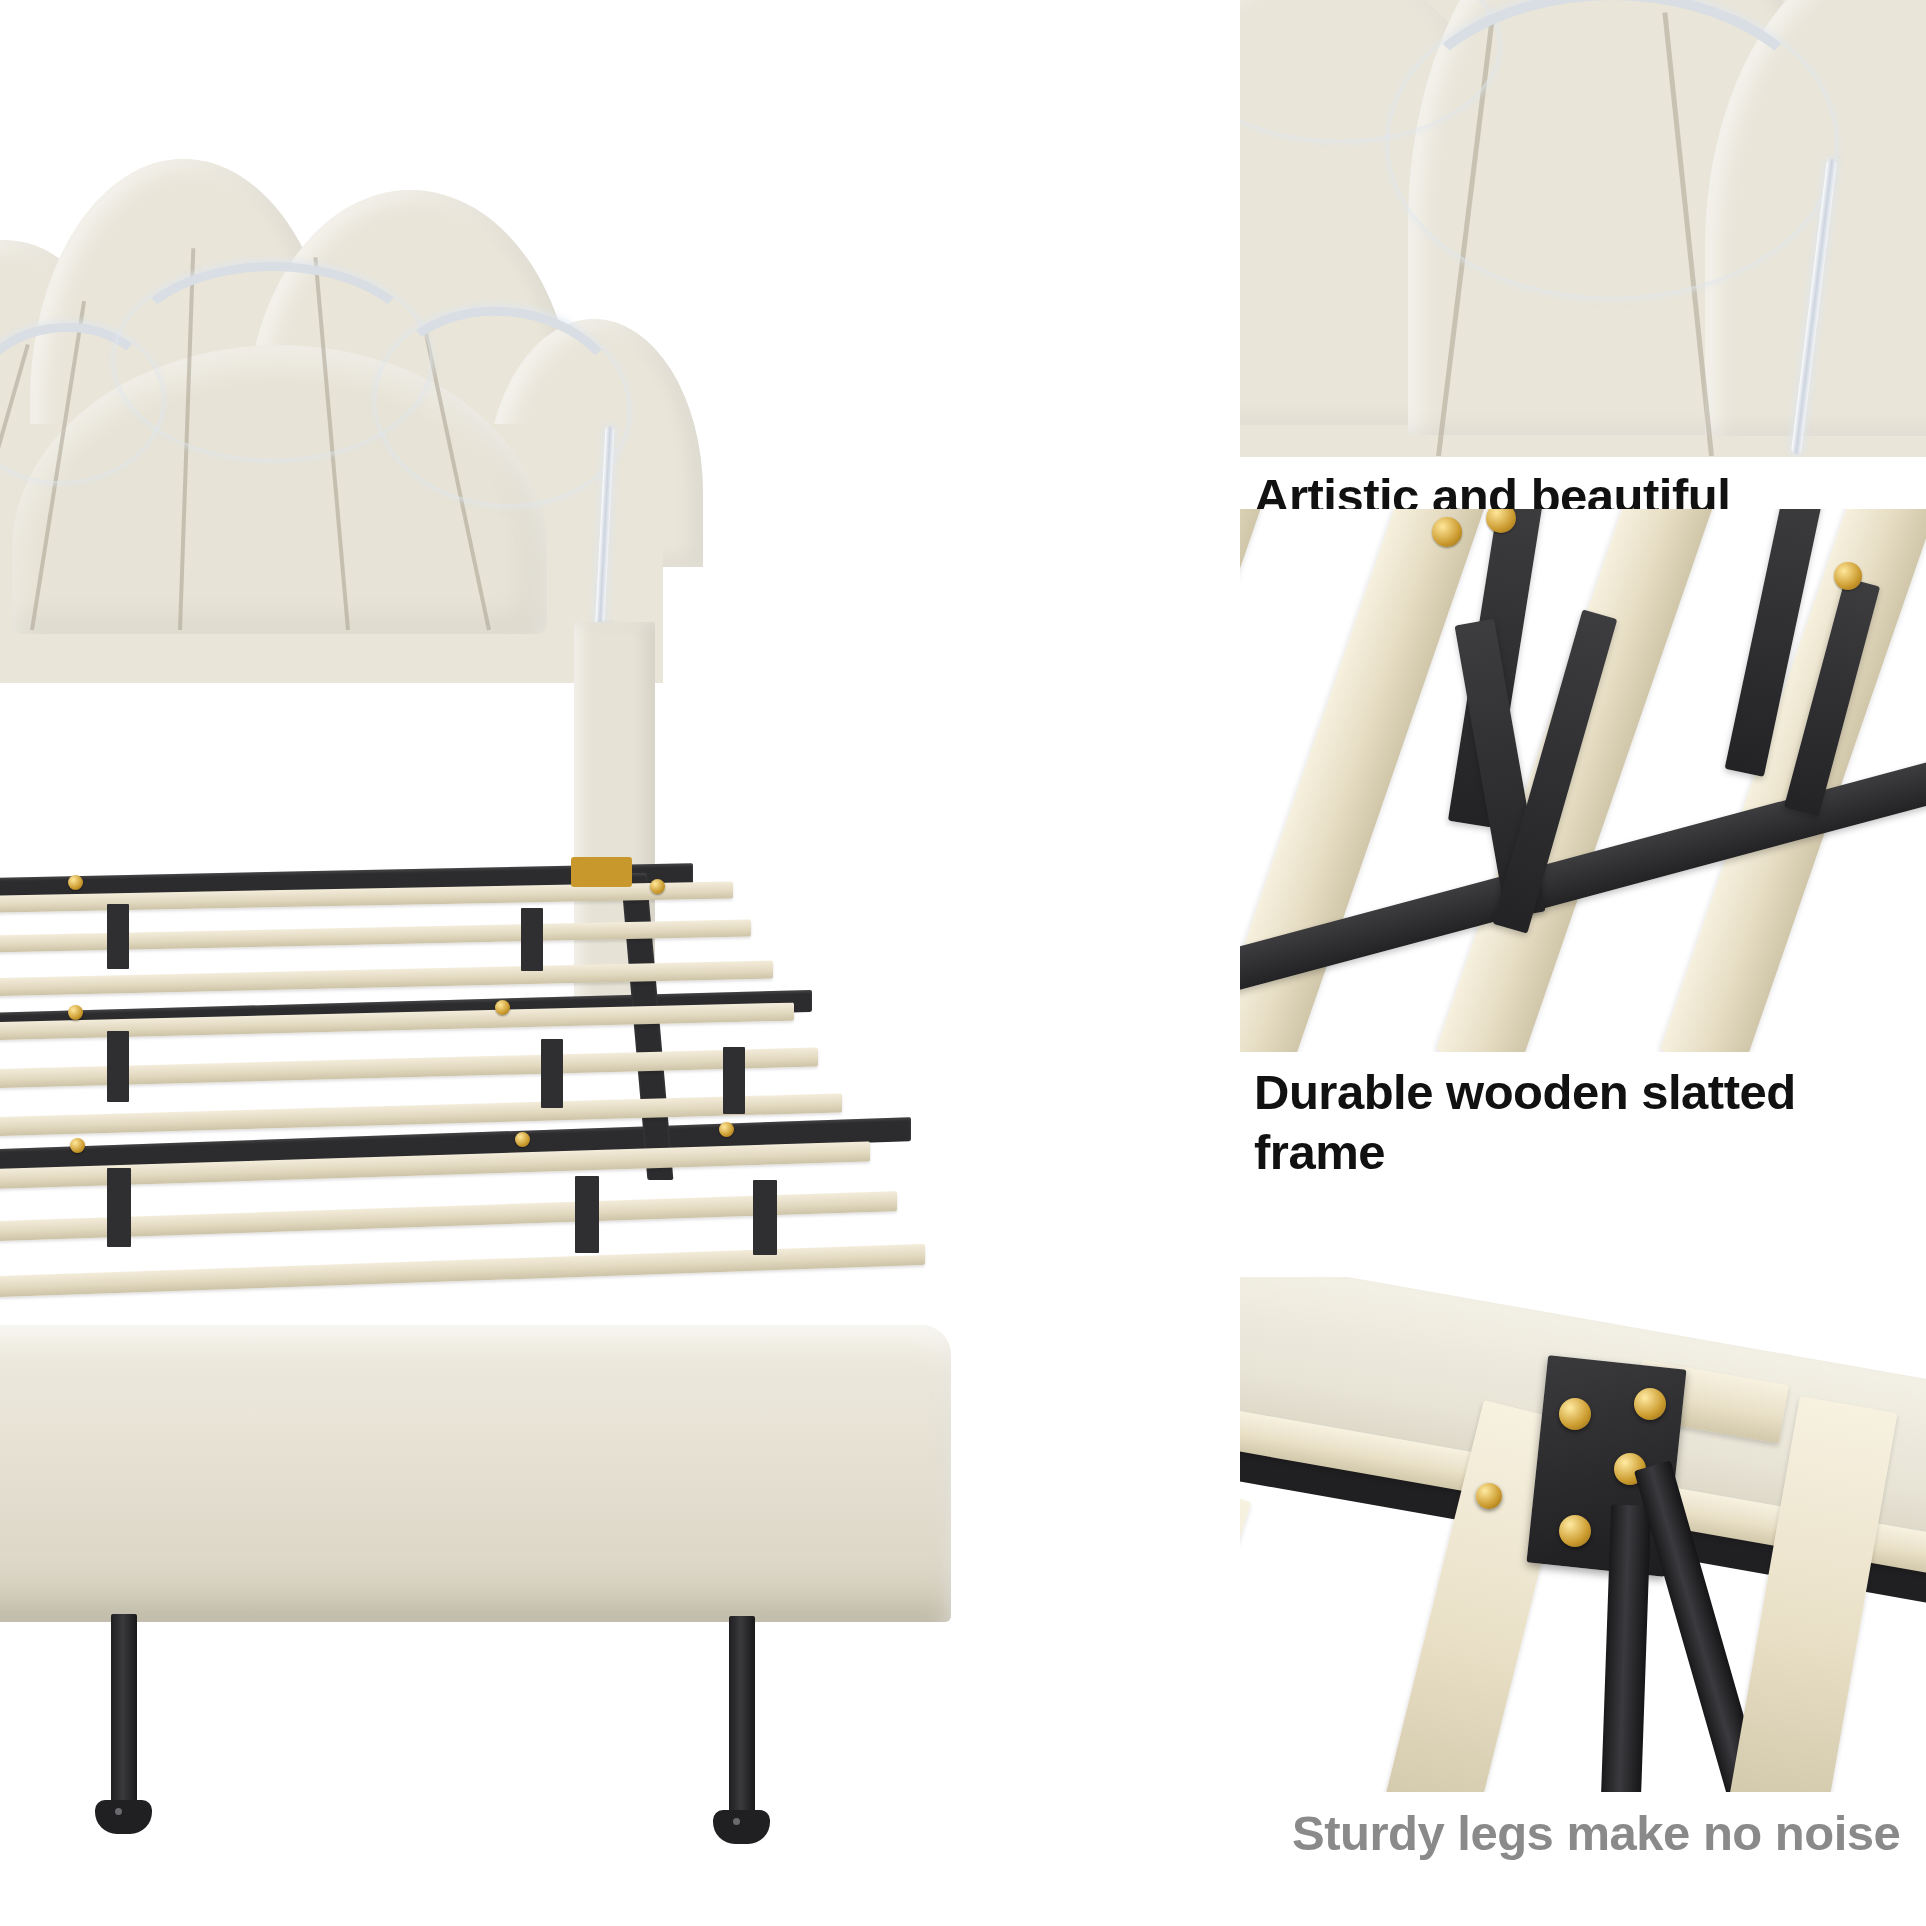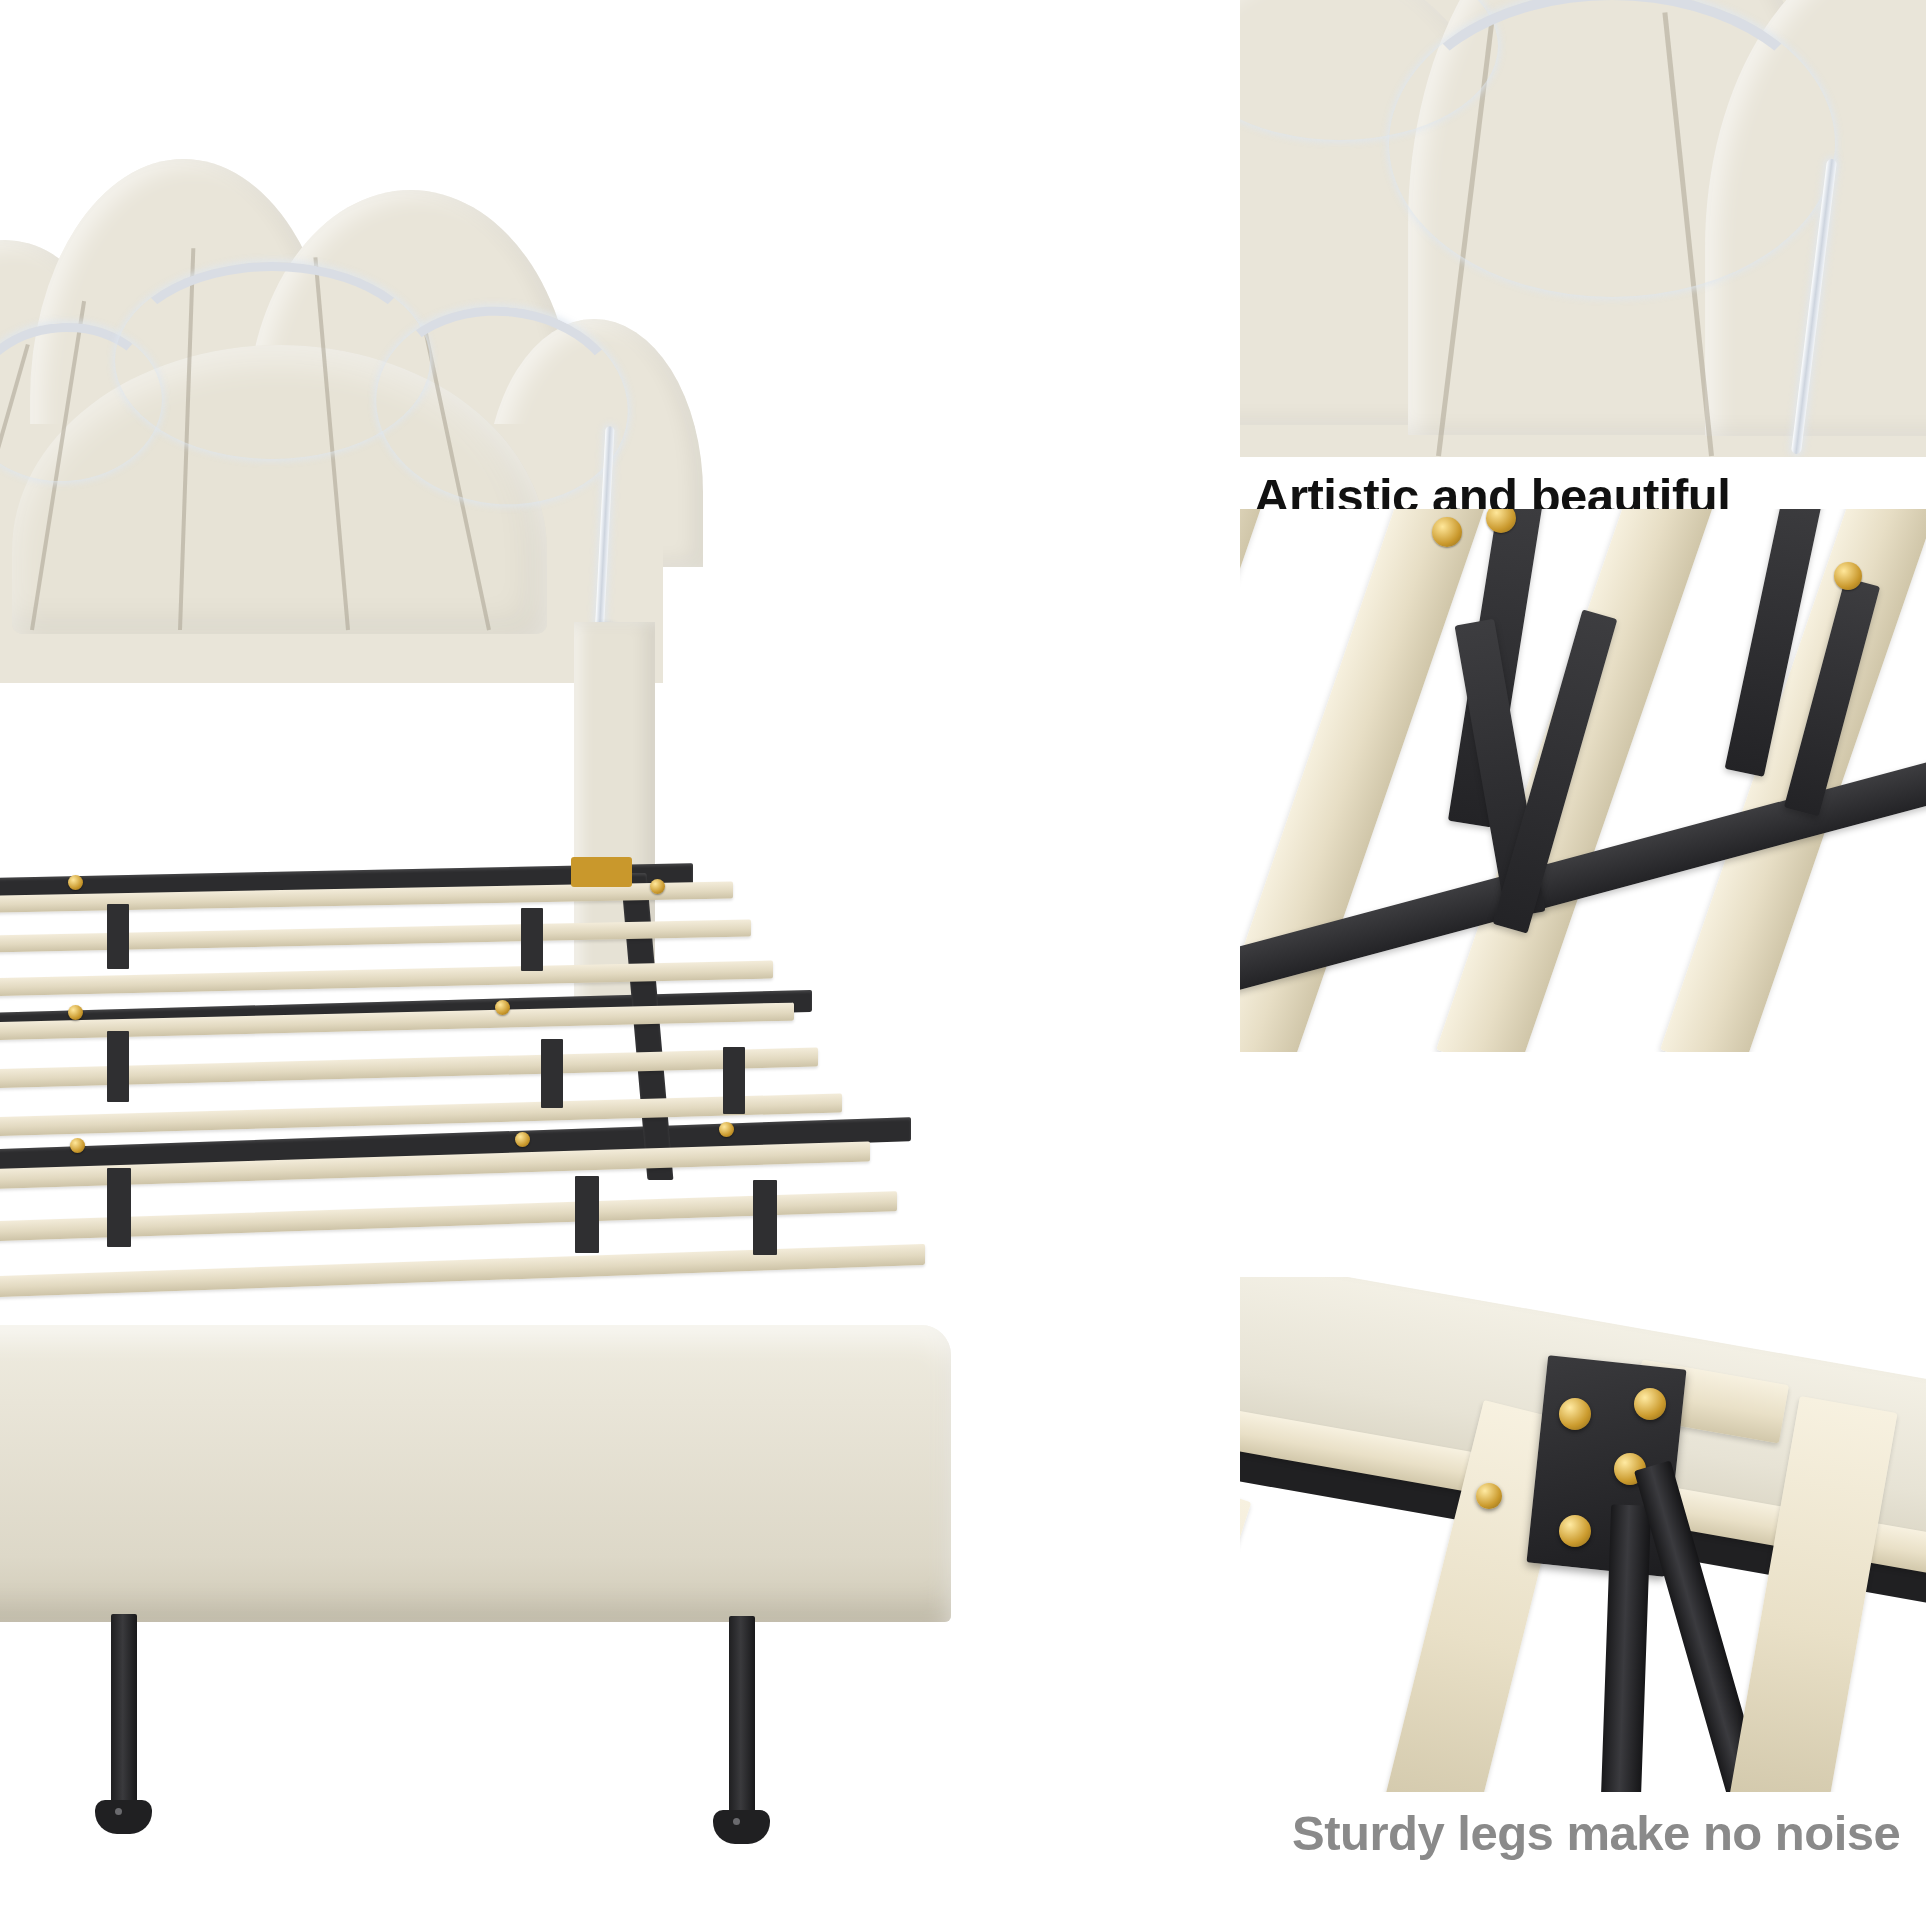--- a/index.html
+++ b/index.html
@@ -211,20 +211,21 @@
       <div class="dbar" style="left:240px;top:111px;width:40px;height:297px;transform:rotate(-10deg);"></div>
       <div class="dbar" style="left:297px;top:99px;width:36px;height:327px;transform:rotate(16deg);"></div>
       <div class="dbar" style="left:515px;top:-30px;width:40px;height:297px;transform:rotate(12deg);"></div>
       <div class="dbar" style="left:574px;top:69px;width:36px;height:238px;transform:rotate(15deg);"></div>
 
       <div class="screw" style="left:192px;top:8px;width:30px;height:30px;"></div>
       <div class="screw" style="left:246px;top:-6px;width:30px;height:30px;"></div>
       <div class="screw" style="left:594px;top:53px;width:28px;height:28px;"></div>
     </div>
 
+    <div class="caption" style="top:1063px;">Durable wooden slatted frame</div>
 
     <div class="panel d3">
 
       <div class="uph" style="left:-119px;top:-40px;width:891px;height:188px;transform:rotate(10deg);transform-origin:top left;"></div>
 
       <div class="strap" style="left:-119px;top:149px;width:891px;height:34px;transform:rotate(10deg);transform-origin:top left;"></div>
 
       <div class="woodbeam" style="left:-119px;top:113px;width:891px;height:40px;transform:rotate(10deg);transform-origin:top left;"></div>
       <div class="woodbeam" style="left:-79px;top:196px;width:95px;height:416px;transform:rotate(18deg);transform-origin:top left;"></div>
       <div class="woodbeam" style="left:244px;top:123px;width:95px;height:426px;transform:rotate(14deg);transform-origin:top left;"></div>

